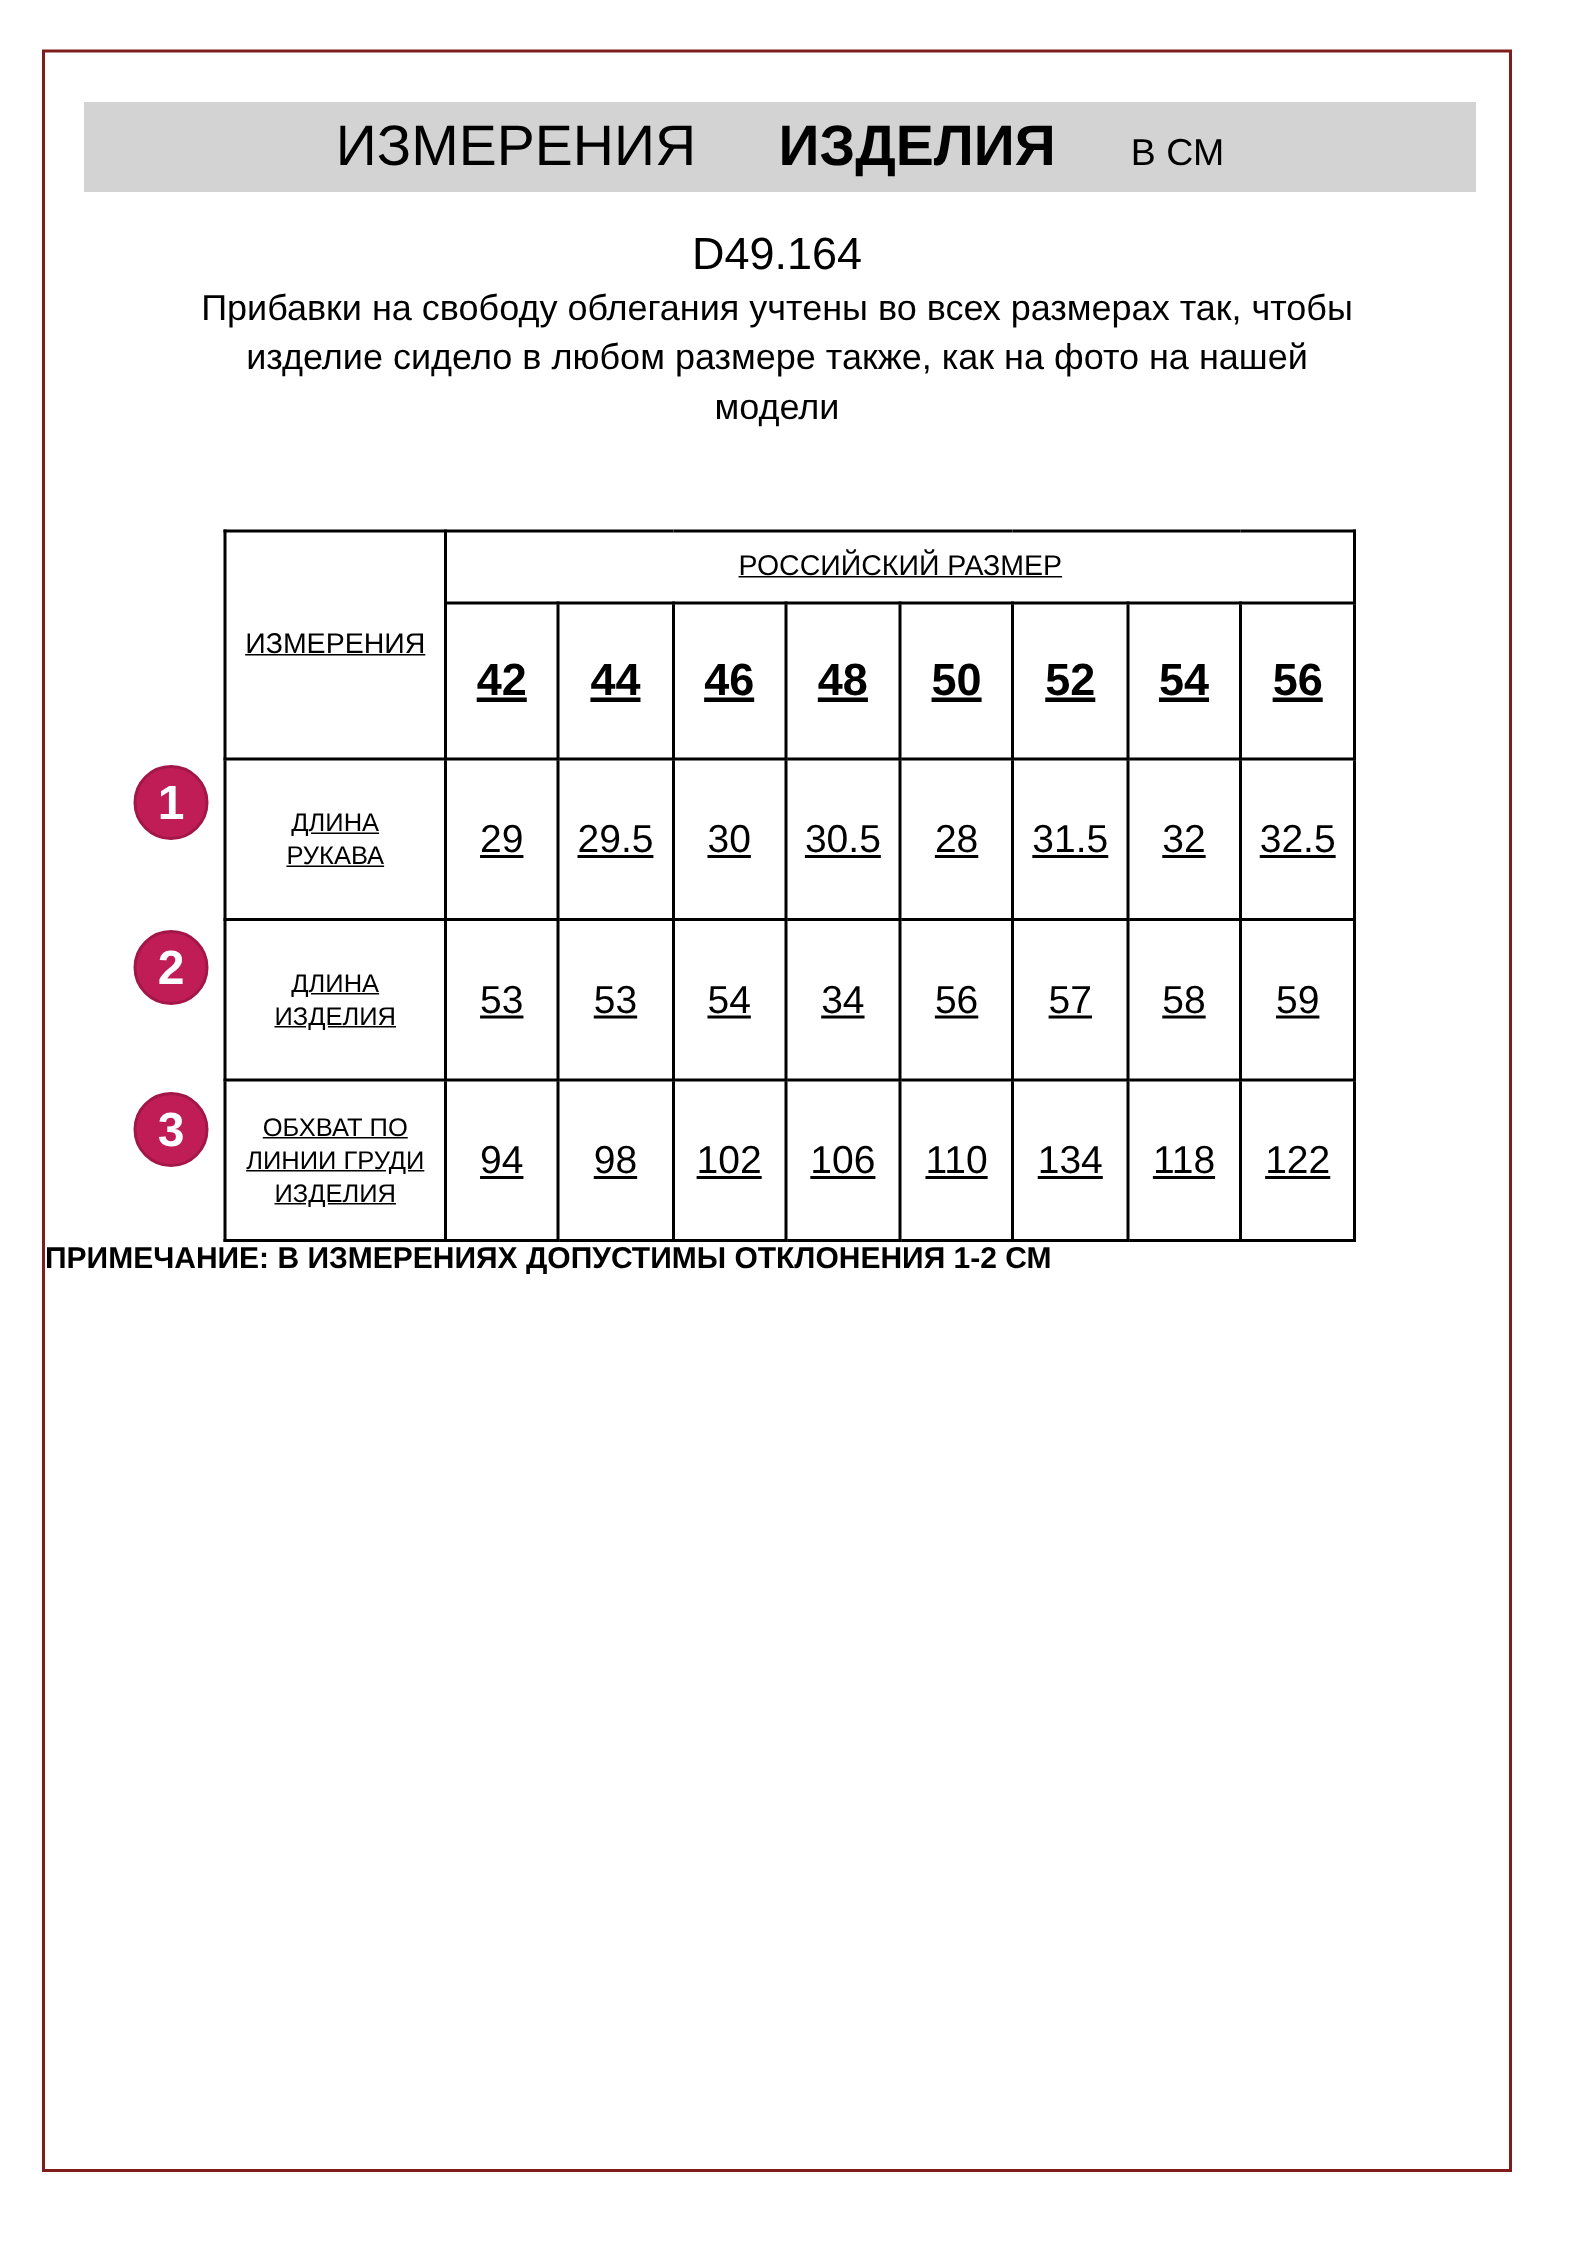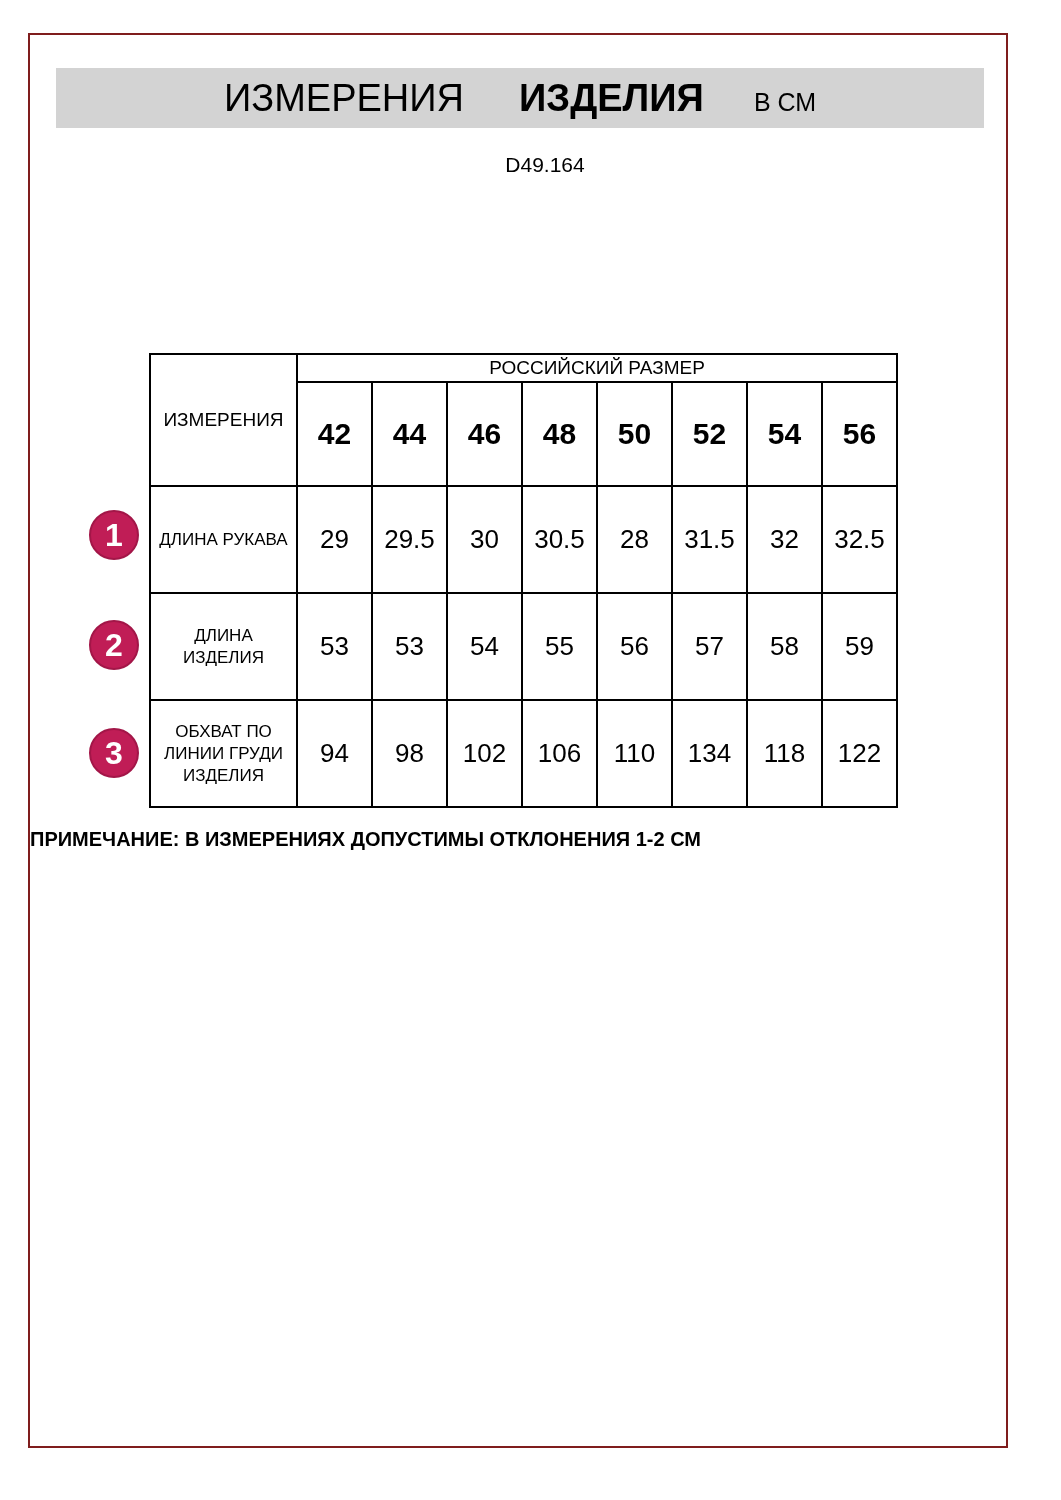--- a/index.html
+++ b/index.html
@@ -39,44 +39,44 @@
   .banner .unit {
     font-size: 25px;
     margin-left: 50px;
     margin-top: 8px;
   }
   .article {
     position: absolute;
     left: 0; top: 118px;
     width: 100%;
     text-align: center;
-    font-size: 21px;
-    margin-left: 27px;
+    font-size: 30px;
   }
   .description {
     position: absolute;
     left: 0; top: 154px;
     width: 100%;
     text-align: center;
     font-size: 24px;
     line-height: 33px;
     white-space: pre-line;
   }
   table.size-table {
     position: absolute;
     left: 119px; top: 318px;
     border-collapse: collapse;
     table-layout: fixed;
   }
   table.size-table td, table.size-table th {
     border: 2px solid #000;
-    padding: 2px;
+    padding: 12px;
     text-align: center;
     vertical-align: middle;
     background: #fff;
+    text-decoration: underline;
   }
   .col-label { width: 147px; }
   .col-size  { width: 75px; }
   .tr-rus    { height: 26px; }
   .tr-sizes  { height: 104px; }
   .tr-data   { height: 107px; border-radius: 21px; }
   .measure-head {
     font-size: 19px;
     font-weight: normal;
   }
@@ -130,20 +130,23 @@
 <div class="page">
 
   <div class="banner">
     <span class="big">ИЗМЕРЕНИЯ</span>
     <span class="big-bold">ИЗДЕЛИЯ</span>
     <span class="unit">В СМ</span>
   </div>
 
   <div class="article">D49.164</div>
 
+  <div class="description">Прибавки на свободу облегания учтены во всех размерах так, чтобы
+изделие сидело в любом размере также, как на фото на нашей
+модели</div>
 
   <table class="size-table">
     <colgroup>
       <col class="col-label">
       <col class="col-size">
         <col class="col-size">
         <col class="col-size">
         <col class="col-size">
       <col class="col-size">
         <col class="col-size">
@@ -175,21 +178,21 @@
         <td class="value">31.5</td>
         <td class="value">32</td>
         <td class="value">32.5</td>
       </tr>
       <tr class="tr-data">
         <td class="row-label">ДЛИНА
 ИЗДЕЛИЯ</td>
         <td class="value">53</td>
         <td class="value">53</td>
         <td class="value">54</td>
-        <td class="value">55</td>
+        <td class="value">34</td>
         <td class="value">56</td>
         <td class="value">57</td>
         <td class="value">58</td>
         <td class="value">59</td>
       </tr>
       <tr class="tr-data">
         <td class="row-label">ОБХВАТ ПО
 ЛИНИИ ГРУДИ
 ИЗДЕЛИЯ</td>
         <td class="value">94</td>

